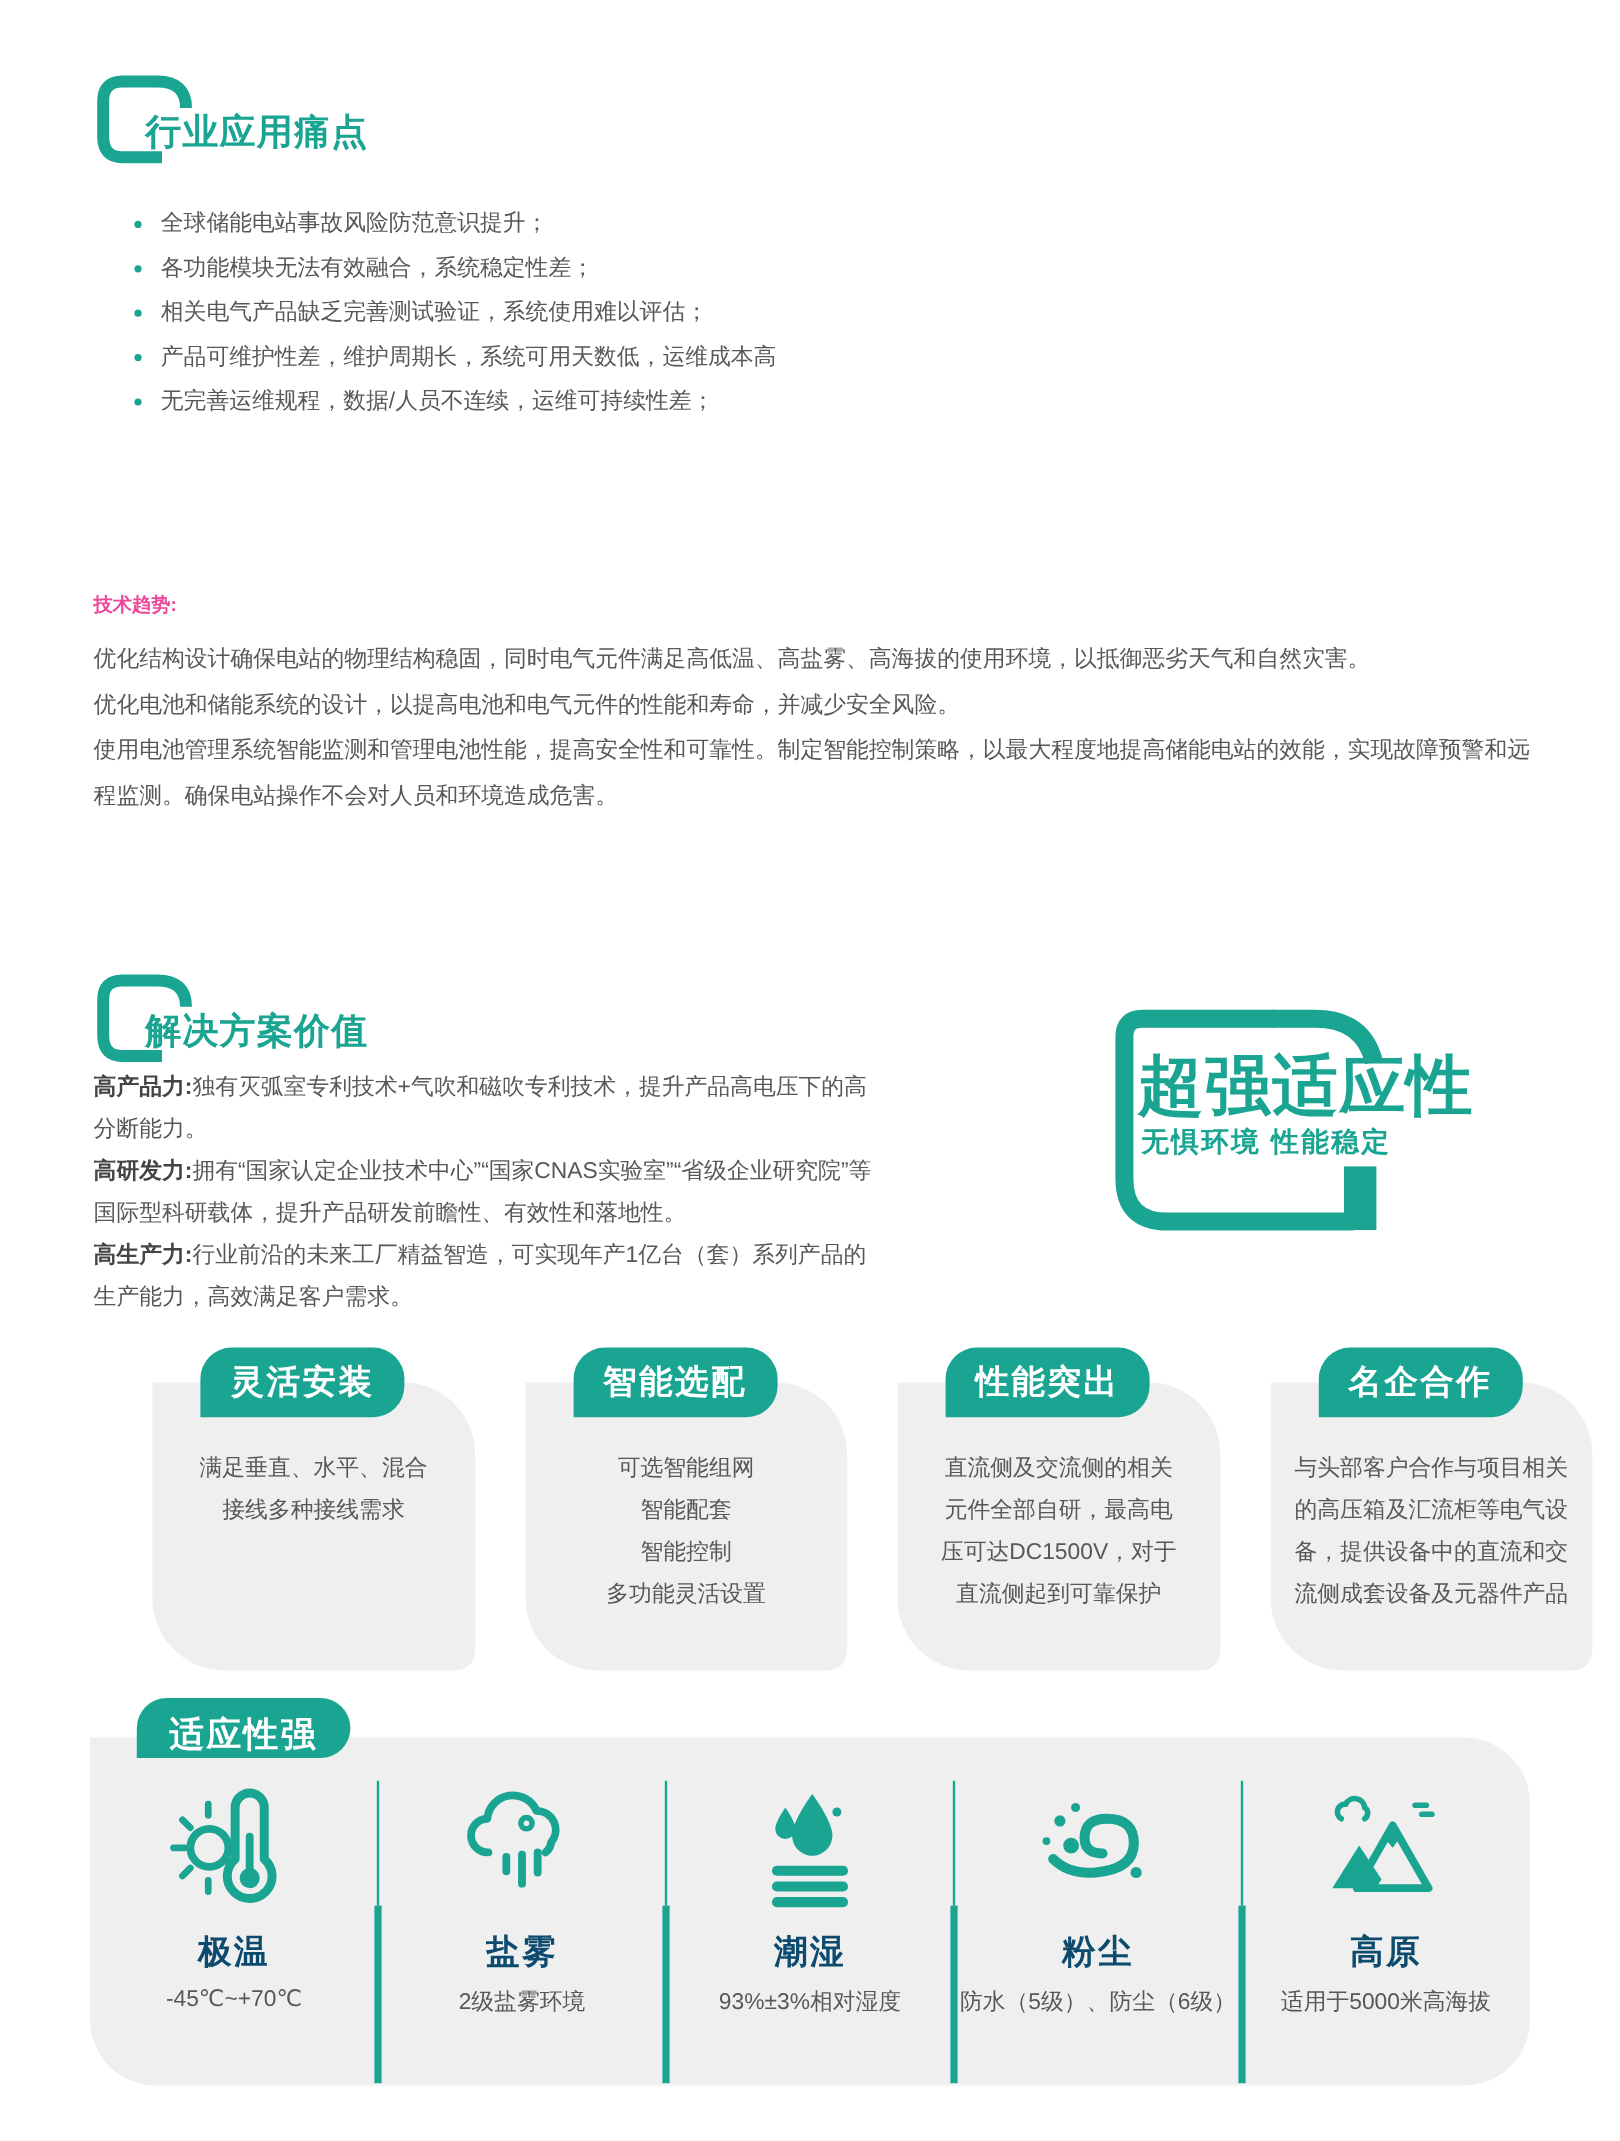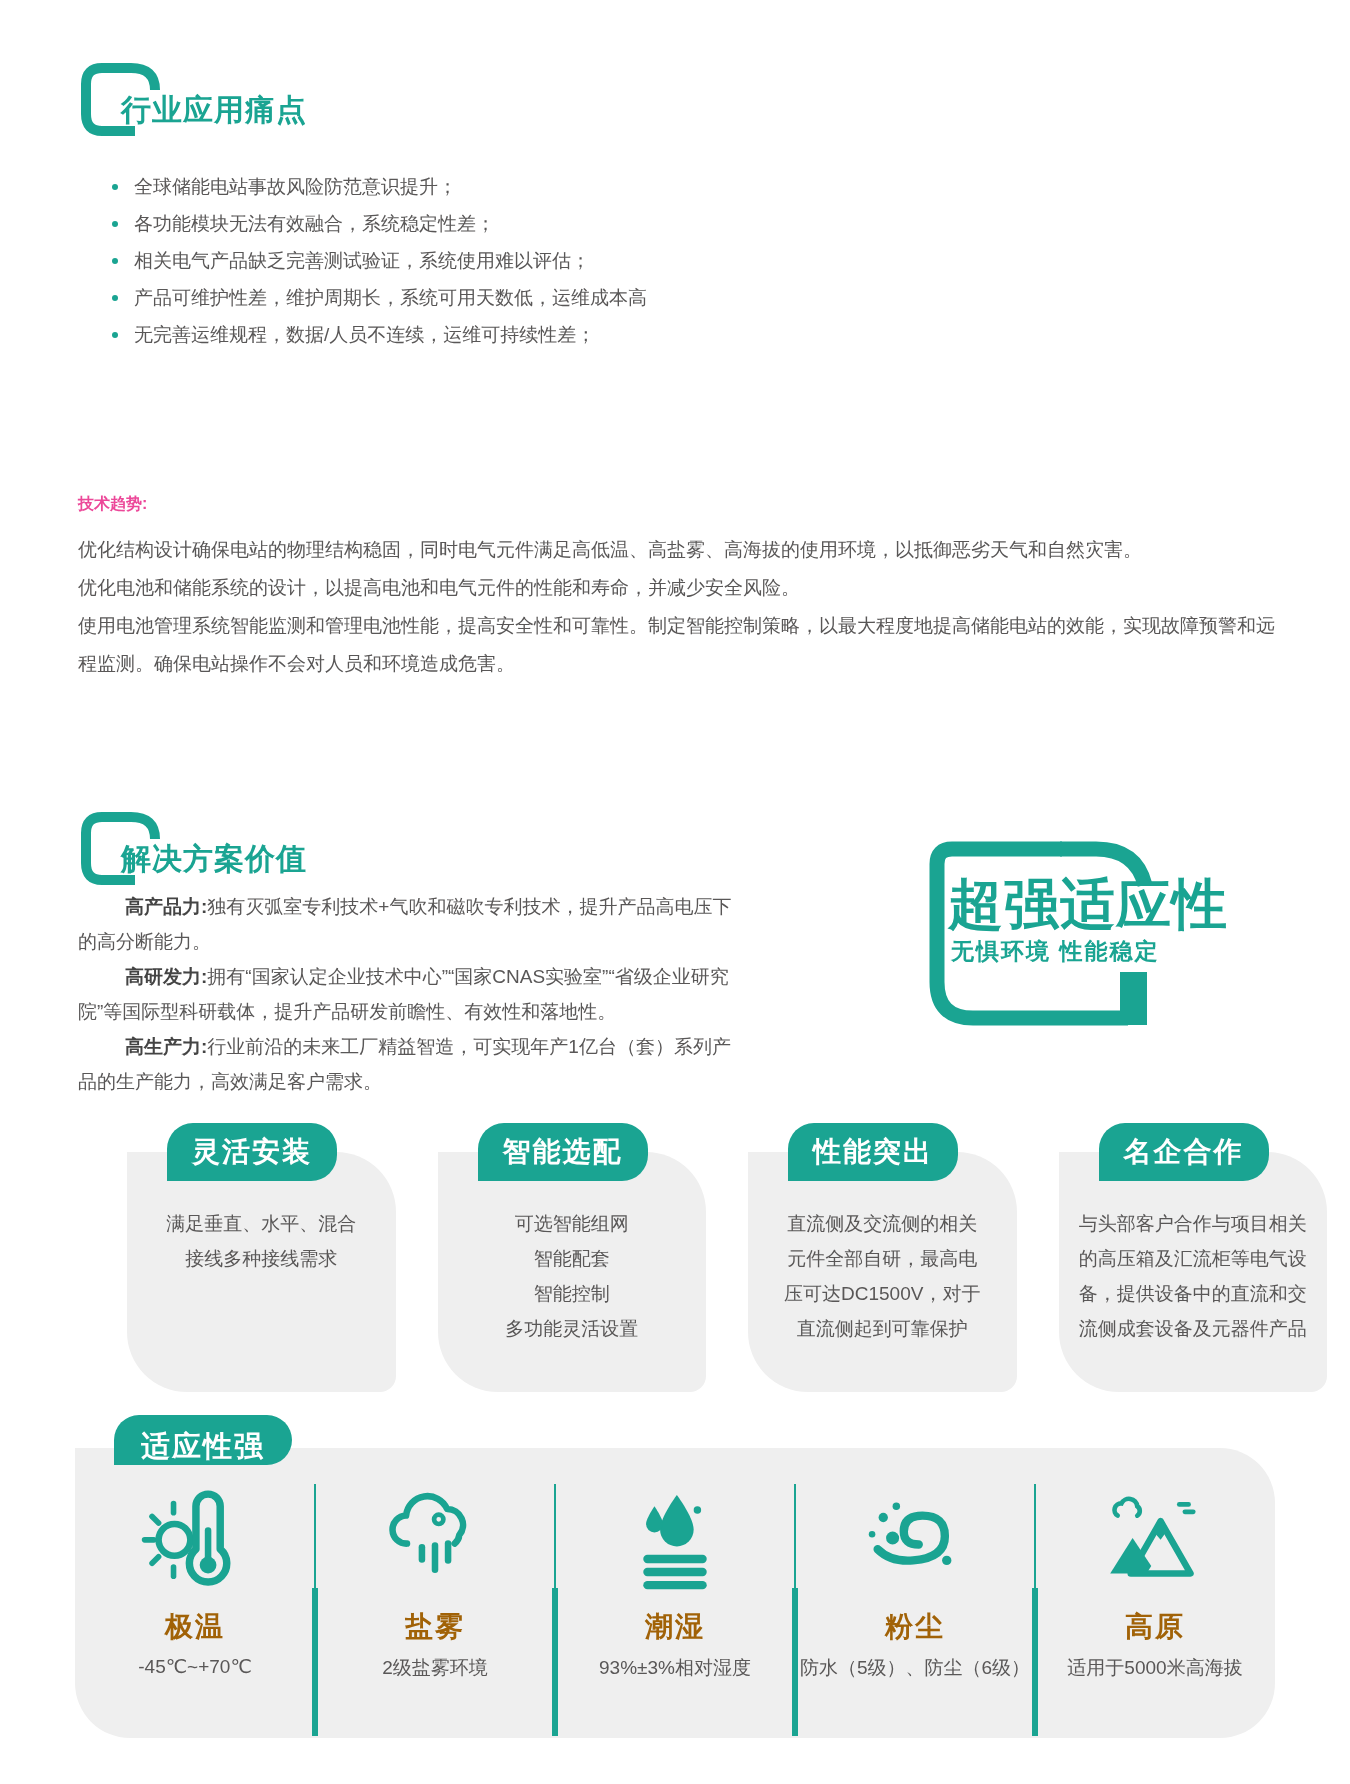--- a/index.html
+++ b/index.html
@@ -18,21 +18,21 @@
   .bullets li::before{content:"";position:absolute;left:4px;top:8px;width:6px;height:6px;border-radius:50%;background:#1aa492;}
 
   
   .trends{position:absolute;left:78px;top:494px;width:1200px;}
   .trends h3{margin:0 0 16px 0;font-size:16px;font-weight:800;color:#ec4899;}
   .trends p{margin:0;font-size:19px;line-height:38px;color:#595757;}
 
   
   .values{position:absolute;left:78px;top:889px;width:655px;}
   .values p{margin:0;font-size:19px;line-height:35px;color:#595757;}
-  .values b{color:#444444;font-weight:800;margin-left:47px;}
+  .values b{color:#444444;font-weight:800;}
 
   
   .adapt{position:absolute;left:912px;top:836px;width:300px;height:210px;}
   .adapt svg{position:absolute;left:0;top:0;}
   .adapt-title{position:absolute;left:36px;top:32px;font-size:55px;font-weight:800;color:#1aa492;letter-spacing:1px;white-space:nowrap;}
   .adapt-sub{position:absolute;left:39px;top:100px;font-size:23px;font-weight:700;color:#1aa492;letter-spacing:2px;white-space:nowrap;}
 
   
   .cards{position:absolute;left:80px;top:1123px;width:1200px;display:flex;gap:42px;margin-left:47px;}
   .card-col{flex:1;position:relative;}
@@ -44,21 +44,21 @@
   .cline{font-size:19px;line-height:35px;color:#595757;}
 
   
   .env-badge{position:absolute;left:114px;top:1415px;z-index:3;height:50px;line-height:62px;padding:0 27px;
              background:#1aa492;color:#fff;font-size:29px;font-weight:800;letter-spacing:2px;
              border-radius:28px 28px 28px 0;}
   .env-panel{position:absolute;left:75px;top:1448px;width:1200px;height:290px;background:#efefef;
              border-radius:0 55px 55px 55px;display:flex;align-items:stretch;padding-top:34px;box-sizing:border-box;}
   .env-col{flex:1;display:flex;flex-direction:column;align-items:center;}
   .env-icon{height:112px;display:flex;align-items:center;justify-content:center;}
-  .env-label{margin-top:14px;font-size:28px;font-weight:800;color:#a16207;letter-spacing:2px;}
+  .env-label{margin-top:14px;font-size:28px;font-weight:800;color:#0c4a6e;letter-spacing:2px;}
   .env-desc{margin-top:9px;font-size:19px;color:#595757;}
   .env-sep{width:0;position:relative;}
   .env-sep .thin{position:absolute;left:-1px;top:2px;width:2px;height:104px;background:#1aa492;}
   .env-sep .thick{position:absolute;left:-3px;top:106px;width:6px;height:148px;background:#1aa492;}
 </style>
 </head>
 <body>
 
 <div class="page">
 

